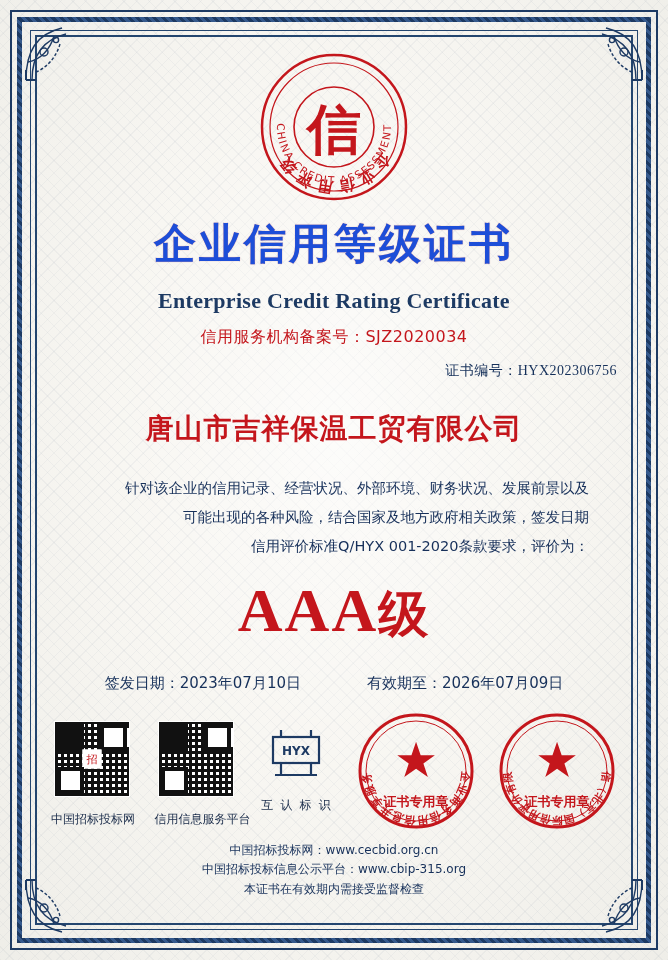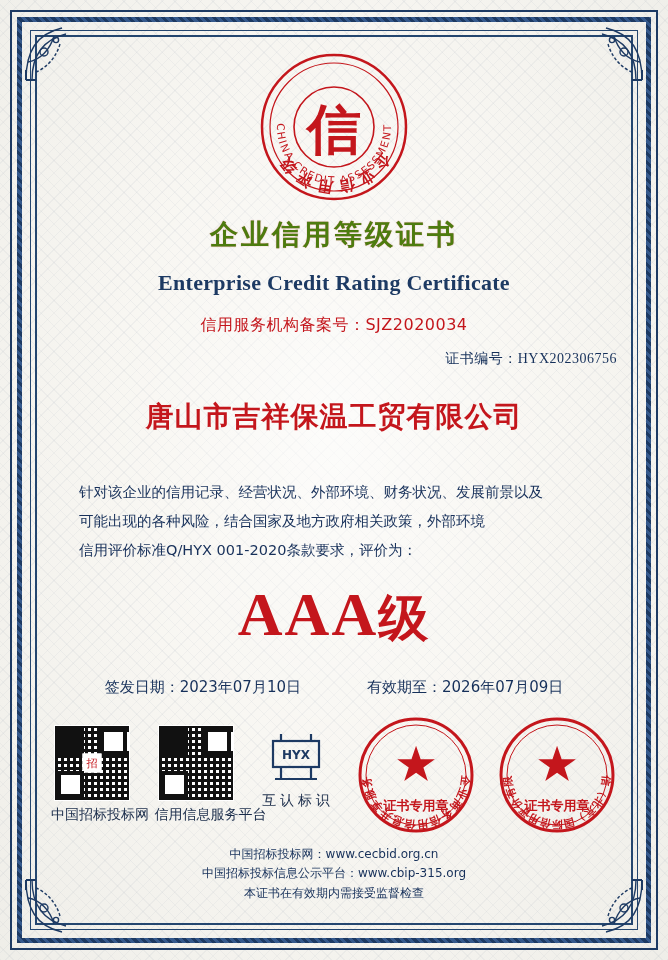--- a/index.html
+++ b/index.html
@@ -86,35 +86,35 @@
     width: 150px;
     height: 150px;
     position: relative;
   }
   .top-seal svg { width: 150px; height: 150px; display: block; }
 
   .title-cn {
     margin-top: 14px;
     font-family: "DejaVu Sans", sans-serif;
     font-weight: bold;
-    font-size: 28px;
+    font-size: 42px;
     letter-spacing: 3px;
-    color: #4d7c0f;
+    color: #1d4ed8;
     text-shadow: 0 0 1px rgba(196,22,28,0.5);
   }
   .title-en {
     margin-top: 16px;
     font-family: "Liberation Serif", serif;
     font-weight: bold;
     font-size: 22px;
     color: #1d3a63;
     letter-spacing: 0.3px;
   }
   .record-no {
-    margin-top: 19px;
+    margin-top: 13px;
     font-family: "DejaVu Sans", sans-serif;
     font-size: 16px;
     color: #c4161c;
     letter-spacing: 0.5px;
   }
   .cert-no {
     margin-top: 14px;
     text-align: right;
     padding-right: 6px;
     font-family: "Liberation Serif", serif;
@@ -126,26 +126,26 @@
   .company {
     margin-top: 30px;
     font-family: "DejaVu Sans", sans-serif;
     font-weight: bold;
     font-size: 28px;
     color: #c4161c;
     letter-spacing: 1px;
   }
 
   .body-text {
-    margin: 42px 34px 0;
+    margin: 26px 34px 0;
     font-family: "DejaVu Sans", sans-serif;
     font-size: 14.5px;
     line-height: 2.0;
     color: #17305a;
-    text-align: left;
+    text-align: right;
   }
   .body-text .line { white-space: nowrap; }
 
   .grade {
     margin-top: 14px;
     font-family: "Liberation Serif", serif;
     font-weight: bold;
     font-size: 62px;
     color: #c4161c;
     letter-spacing: 2px;
@@ -208,23 +208,23 @@
     width: 17px; height: 17px;
     background: #fff;
     color: #c4161c;
     font-family: "DejaVu Sans", sans-serif;
     font-size: 11px;
     line-height: 17px;
     text-align: center;
     border: 1px solid #fff;
   }
   .qr-caption {
-    margin-top: 5px;
-    font-family: Liberation Sans, sans-serif;
-    font-size: 14px;
+    margin-top: 14px;
+    font-family: Liberation Mono, monospace;
+    font-size: 12px;
     color: #1a2c4a;
     white-space: nowrap;
   }
 
   .hyx-block { width: 76px; text-align: center; padding-top: 6px;}
   .hyx-mark { width: 54px; height: 56px; margin: 0 auto; }
   .hyx-mark svg { width: 100%; height: 100%; display: block; }
 
   .stamp {
     width: 120px;
@@ -326,21 +326,21 @@
 
     <div class="title-cn">企业信用等级证书</div>
     <div class="title-en">Enterprise Credit Rating Certificate</div>
     <div class="record-no">信用服务机构备案号：SJZ2020034</div>
     <div class="cert-no">证书编号：HYX202306756</div>
 
     <div class="company">唐山市吉祥保温工贸有限公司</div>
 
     <div class="body-text">
       <div class="line">针对该企业的信用记录、经营状况、外部环境、财务状况、发展前景以及</div>
-      <div class="line">可能出现的各种风险，结合国家及地方政府相关政策，外部环境</div>
+      <div class="line">可能出现的各种风险，结合国家及地方政府相关政策，签发日期</div>
       <div class="line">信用评价标准Q/HYX 001-2020条款要求，评价为：</div>
     </div>
 
     <div class="grade">
       <span>AAA</span><span class="cn">级</span>
     </div>
 
     <div class="dates">
       <div class="date-item">
         <span>签发日期：</span><span>2023年07月10日</span>

